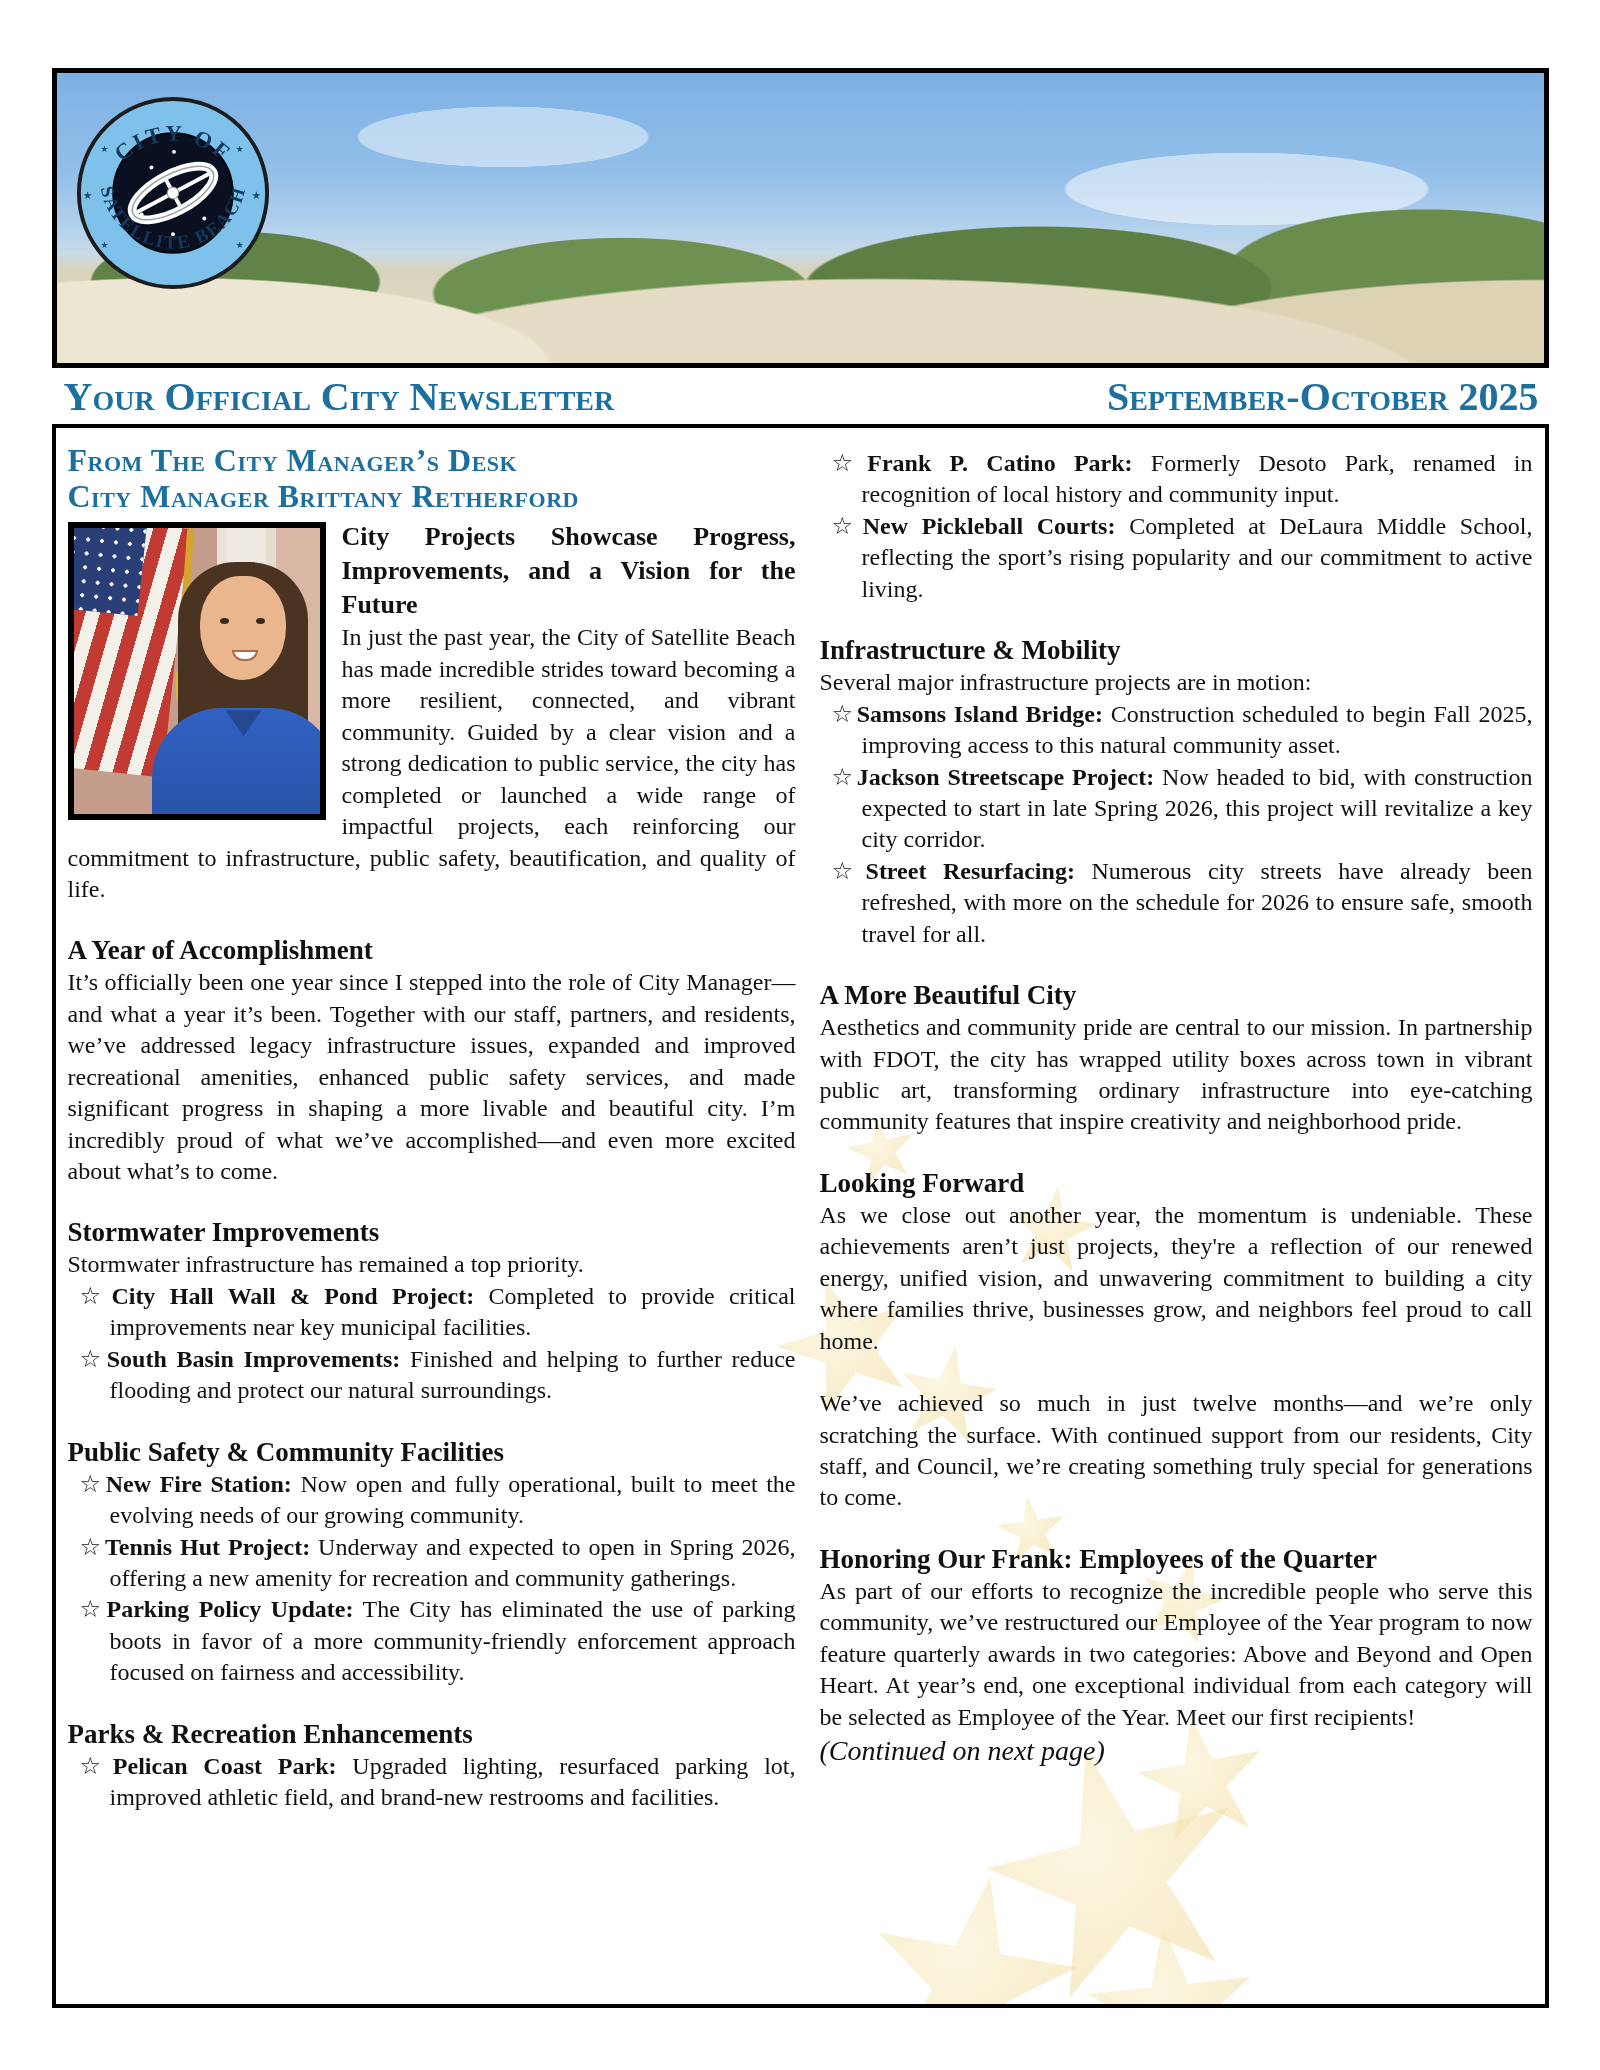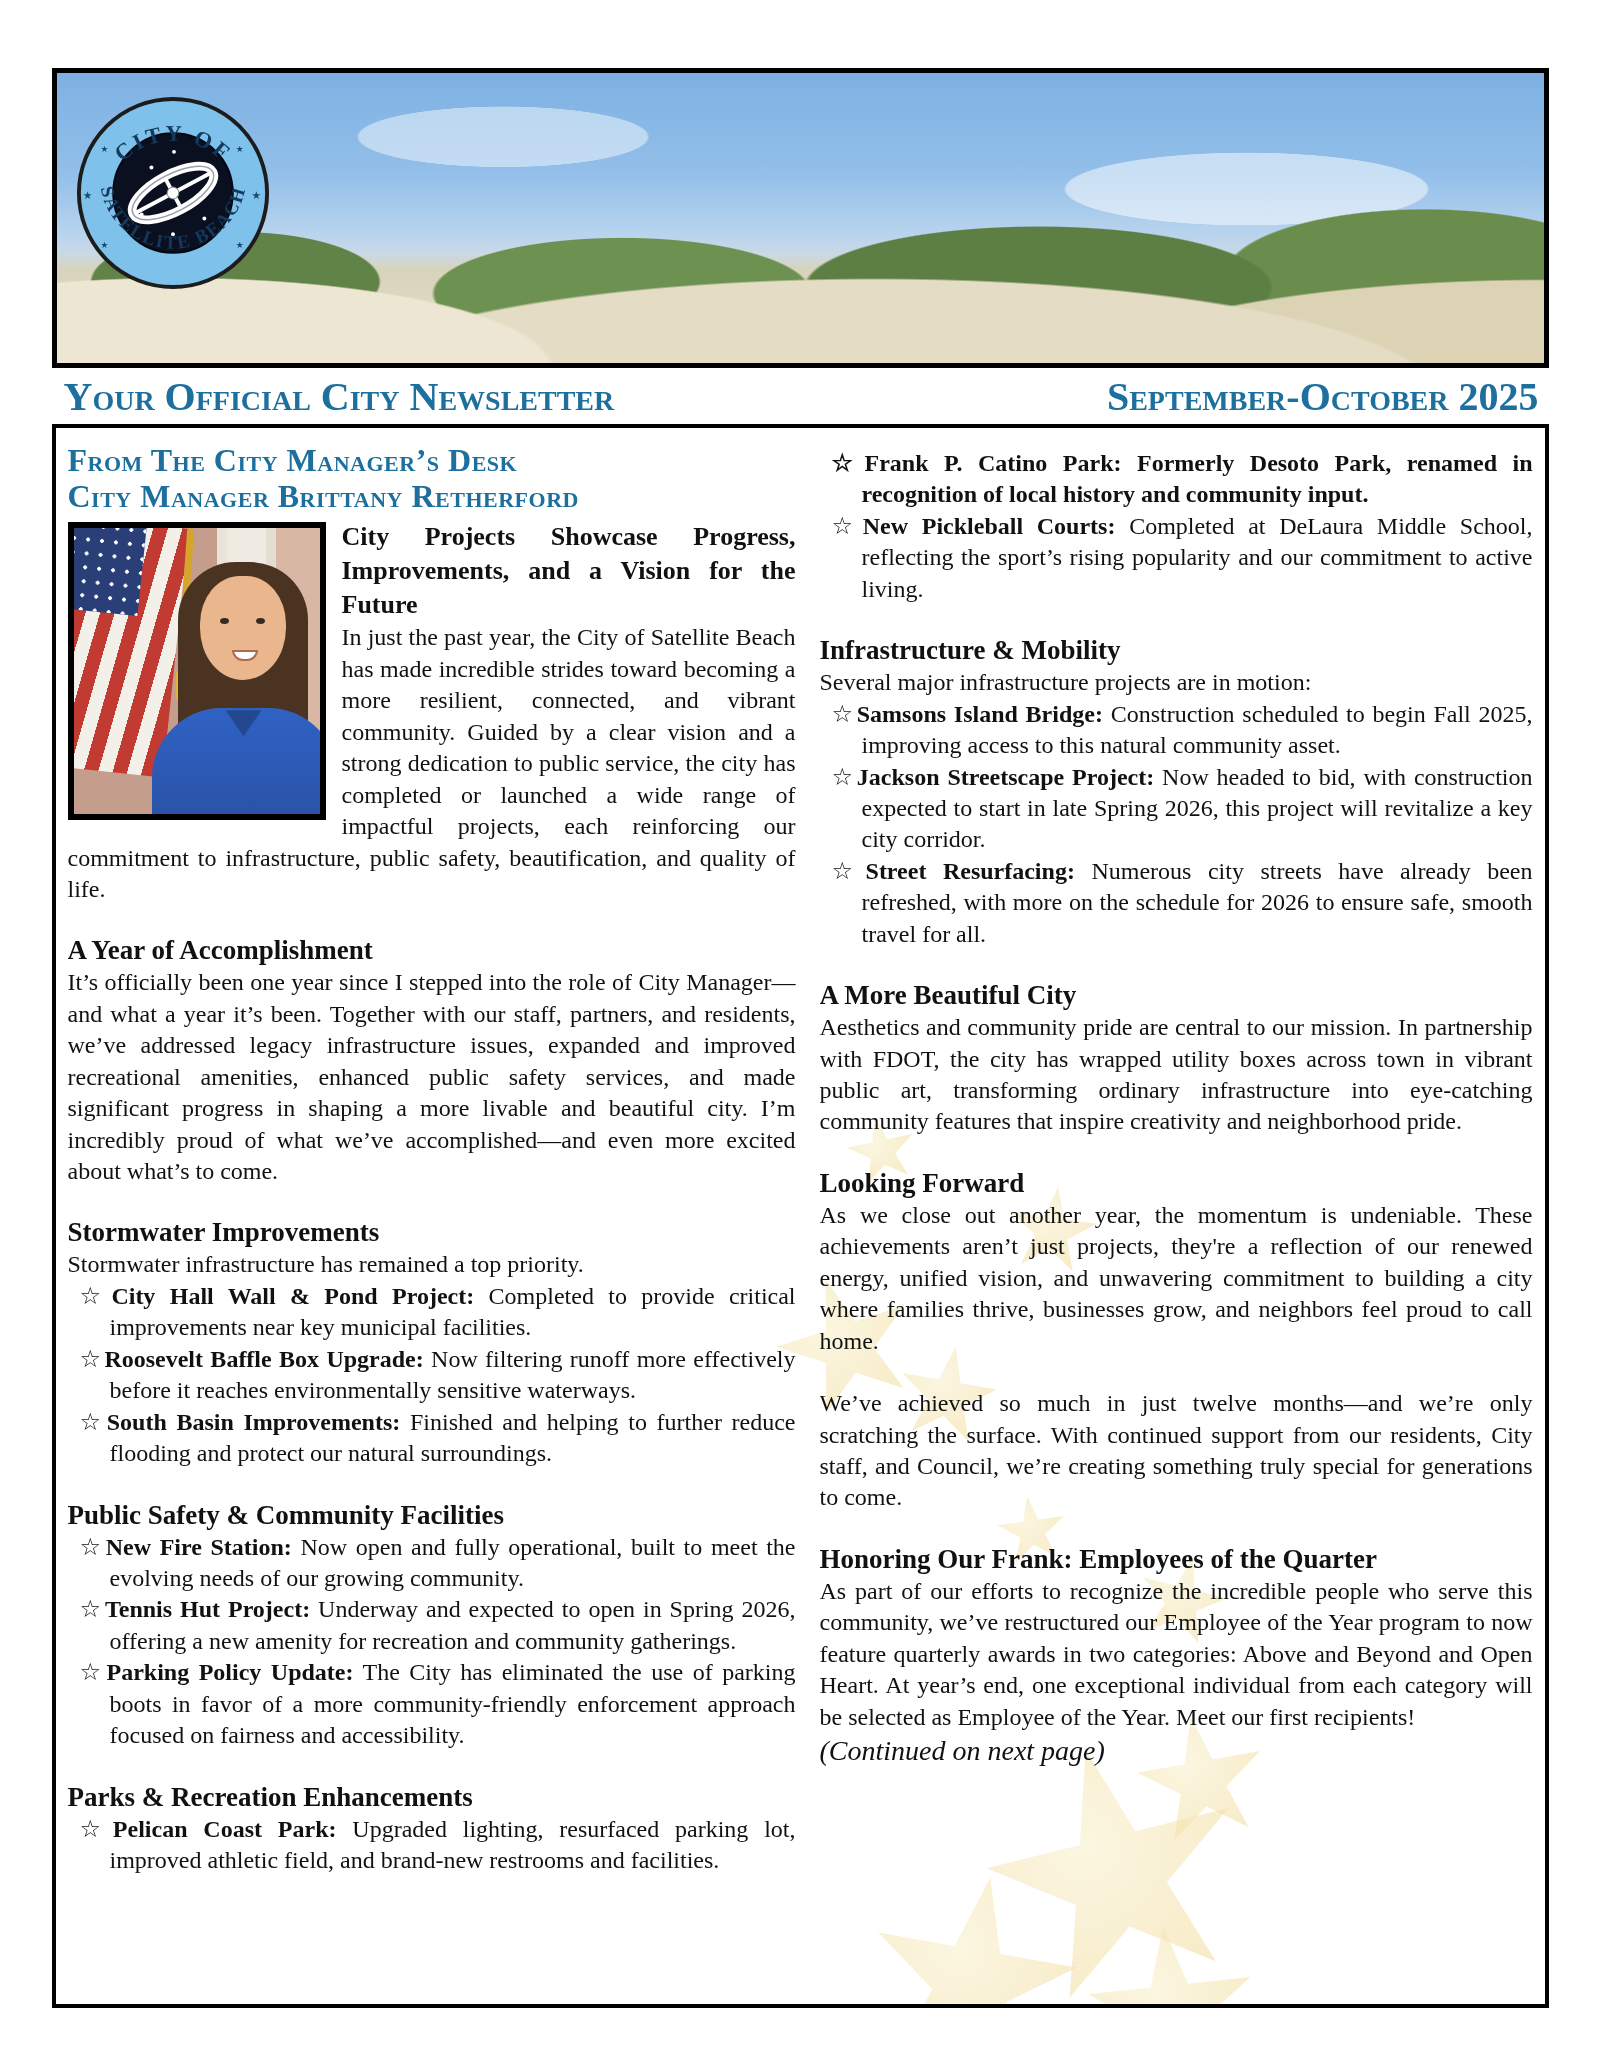--- a/index.html
+++ b/index.html
@@ -194,34 +194,33 @@
 
         <p style="font-weight:bold; font-size:26px; margin-top:6px;">City Projects Showcase Progress, Improvements, and a Vision for the Future</p>
         <p>In just the past year, the City of Satellite Beach has made incredible strides toward becoming a more resilient, connected, and vibrant community. Guided by a clear vision and a strong dedication to public service, the city has completed or launched a wide range of impactful projects, each reinforcing our commitment to infrastructure, public safety, beautification, and quality of life.</p>
 
         <div class="sec-title">A Year of Accomplishment</div>
         <p>It’s officially been one year since I stepped into the role of City Manager—and what a year it’s been. Together with our staff, partners, and residents, we’ve addressed legacy infrastructure issues, expanded and improved recreational amenities, enhanced public safety services, and made significant progress in shaping a more livable and beautiful city. I’m incredibly proud of what we’ve accomplished—and even more excited about what’s to come.</p>
 
         <div class="sec-title">Stormwater Improvements</div>
         <div class="lead">Stormwater infrastructure has remained a top priority.</div>
         <div class="bullet"><span class="star">☆</span><b>City Hall Wall &amp; Pond Project:</b> <span>Completed to provide critical improvements near key municipal facilities.</span></div>
-        <div class="bullet"><span class="star">☆</span><b>Roosevelt Baffle Box Upgrade:</b> <span>Now filtering runoff more effectively before it reaches environmentally sensitive waterways.</span></div>
         <div class="bullet"><span class="star">☆</span><b>South Basin Improvements:</b> <span>Finished and helping to further reduce flooding and protect our natural surroundings.</span></div>
 
         <div class="sec-title">Public Safety &amp; Community Facilities</div>
         <div class="bullet"><span class="star">☆</span><b>New Fire Station:</b> <span>Now open and fully operational, built to meet the evolving needs of our growing community.</span></div>
         <div class="bullet"><span class="star">☆</span><b>Tennis Hut Project:</b> <span>Underway and expected to open in Spring 2026, offering a new amenity for recreation and community gatherings.</span></div>
         <div class="bullet"><span class="star">☆</span><b>Parking Policy Update:</b> <span>The City has eliminated the use of parking boots in favor of a more community-friendly enforcement approach focused on fairness and accessibility.</span></div>
 
         <div class="sec-title">Parks &amp; Recreation Enhancements</div>
         <div class="bullet"><span class="star">☆</span><b>Pelican Coast Park:</b> <span>Upgraded lighting, resurfaced parking lot, improved athletic field, and brand-new restrooms and facilities.</span></div>
       </div>
 
       <div class="col col-right">
-        <div class="bullet" style="margin-top:6px;font-weight:bold;"><span class="star">☆</span><b>Frank P. Catino Park:</b> <span>Formerly Desoto Park, renamed in recognition of local history and community input.</span></div>
+        <div class="bullet" style="margin-top:6px;"><span class="star">☆</span><b>Frank P. Catino Park:</b> <span>Formerly Desoto Park, renamed in recognition of local history and community input.</span></div>
         <div class="bullet"><span class="star">☆</span><b>New Pickleball Courts:</b> <span>Completed at DeLaura Middle School, reflecting the sport’s rising popularity and our commitment to active living.</span></div>
 
         <div class="sec-title">Infrastructure &amp; Mobility</div>
         <div class="lead">Several major infrastructure projects are in motion:</div>
         <div class="bullet"><span class="star">☆</span><b>Samsons Island Bridge:</b> <span>Construction scheduled to begin Fall 2025, improving access to this natural community asset.</span></div>
         <div class="bullet"><span class="star">☆</span><b>Jackson Streetscape Project:</b> <span>Now headed to bid, with construction expected to start in late Spring 2026, this project will revitalize a key city corridor.</span></div>
         <div class="bullet"><span class="star">☆</span><b>Street Resurfacing:</b> <span>Numerous city streets have already been refreshed, with more on the schedule for 2026 to ensure safe, smooth travel for all.</span></div>
 
         <div class="sec-title">A More Beautiful City</div>
         <p>Aesthetics and community pride are central to our mission. In partnership with FDOT, the city has wrapped utility boxes across town in vibrant public art, transforming ordinary infrastructure into eye-catching community features that inspire creativity and neighborhood pride.</p>

